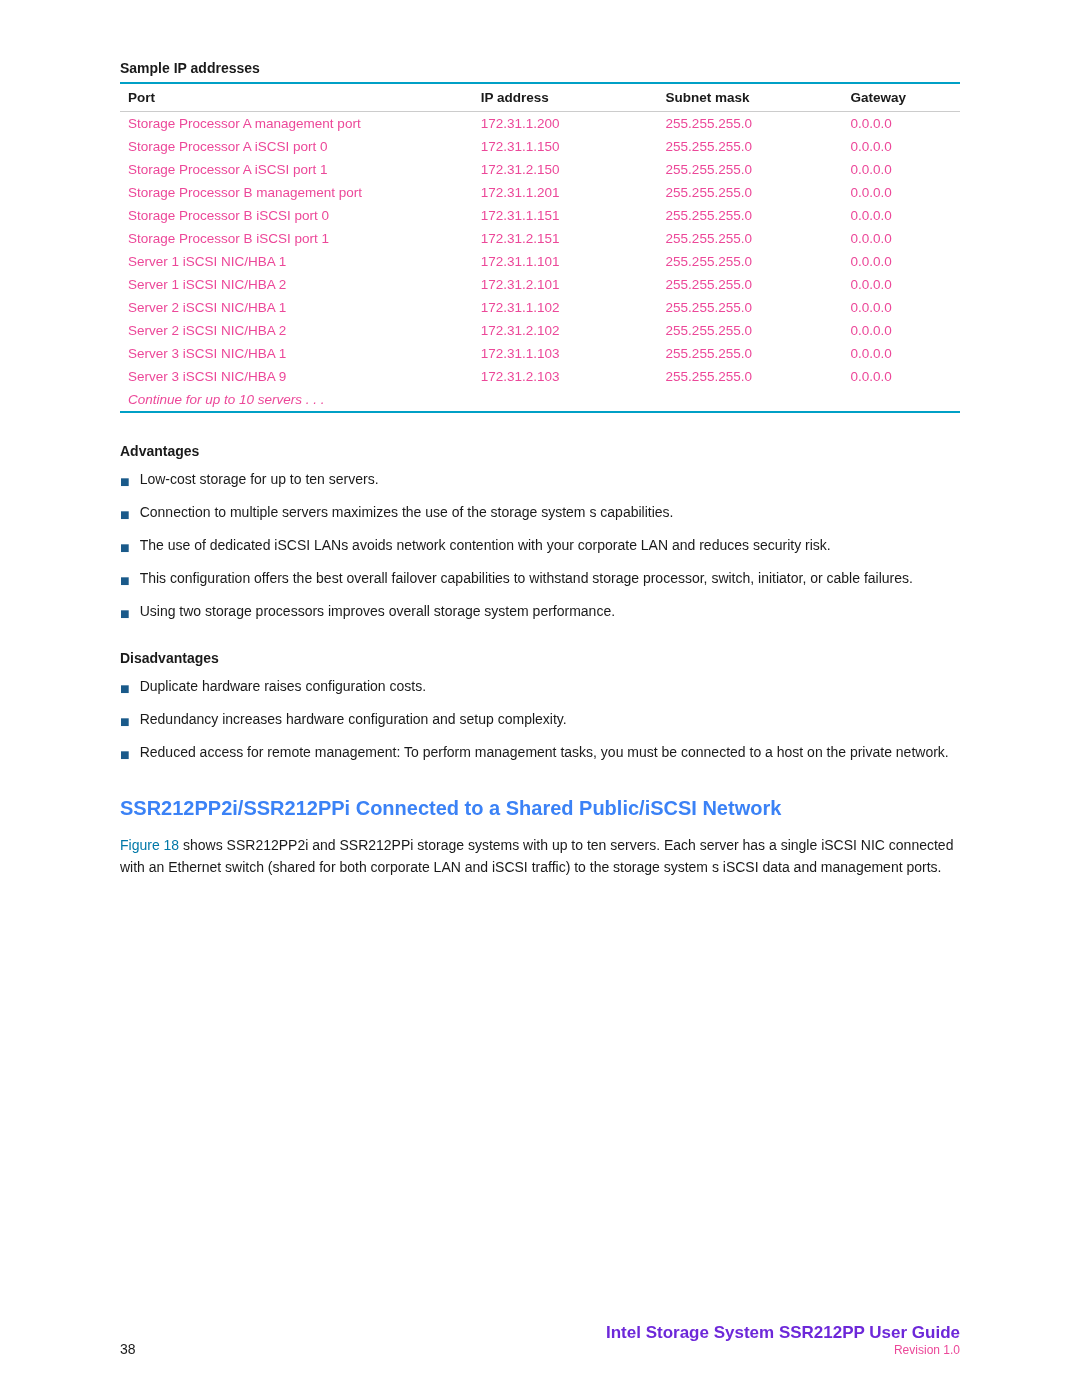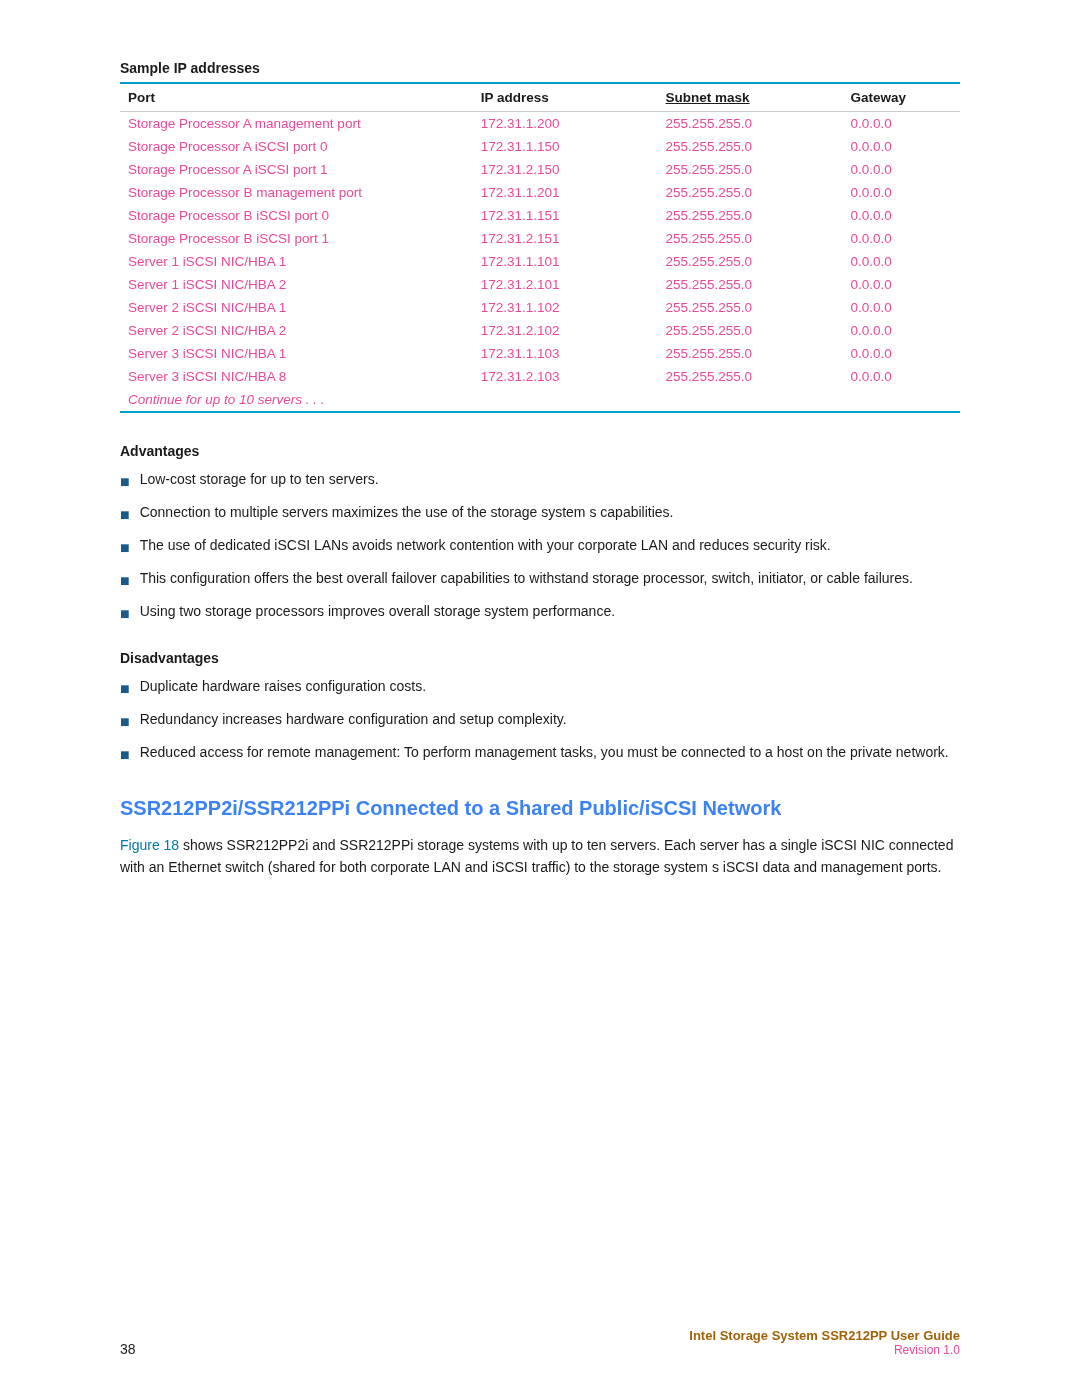--- a/index.html
+++ b/index.html
@@ -45,21 +45,21 @@
       padding: 4px 8px;
       color: #ec4899;
     }
 
     table tbody tr:last-child td {
       font-style: italic;
     }
 
     .col-port { width: 42%; }
     .col-ip { width: 22%; }
-    .col-subnet { width: 22%; text-decoration: underline; }
+    .col-subnet { width: 22%; }
     .col-gateway { width: 14%; }
 
     .subsection {
       margin-bottom: 24px;
     }
 
     .subsection-title {
       font-weight: bold;
       font-size: 14px;
       margin-bottom: 10px;
@@ -121,22 +121,22 @@
       color: #1a1a1a;
       font-size: 14px;
     }
 
     .footer-right {
       text-align: right;
     }
 
     .footer-right .guide-title {
       font-weight: bold;
-      color: #a16207;
-      font-size: 13px;
+      color: #6d28d9;
+      font-size: 17px;
     }
 
     .footer-right .revision {
       color: #ec4899;
       font-size: 12px;
     }
 
     .sample-ip-label {
       font-weight: bold;
       font-size: 14px;
@@ -219,21 +219,21 @@
             <td>255.255.255.0</td>
             <td>0.0.0.0</td>
           </tr>
           <tr>
             <td>Server 3 iSCSI NIC/HBA 1</td>
             <td>172.31.1.103</td>
             <td>255.255.255.0</td>
             <td>0.0.0.0</td>
           </tr>
           <tr>
-            <td>Server 3 iSCSI NIC/HBA 8</td>
+            <td>Server 3 iSCSI NIC/HBA 9</td>
             <td>172.31.2.103</td>
             <td>255.255.255.0</td>
             <td>0.0.0.0</td>
           </tr>
           <tr>
             <td style="font-style: italic;">Continue for up to 10 servers . . .</td>
             <td></td>
             <td></td>
             <td></td>
           </tr>

